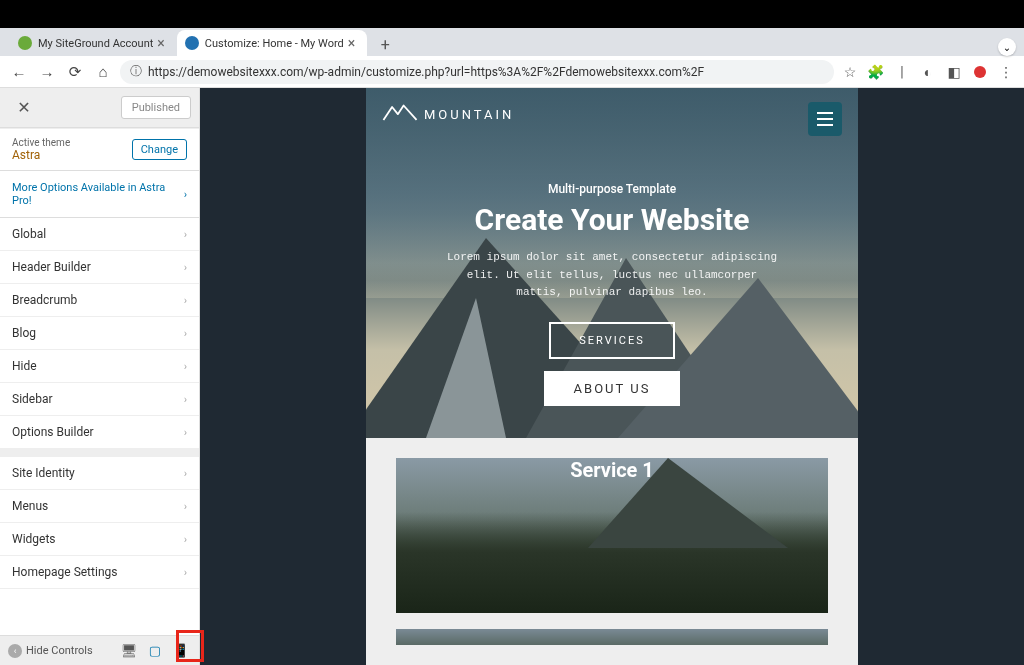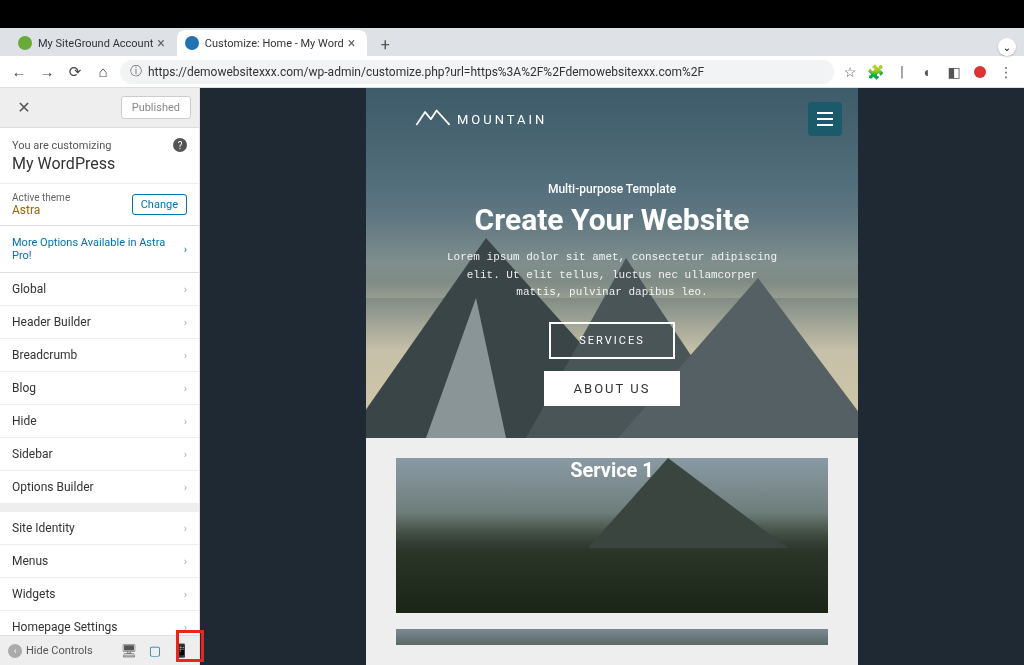--- a/index.html
+++ b/index.html
@@ -63,21 +63,21 @@
 
 .hero { height: 380px; position: relative; display: flex; flex-direction: column; overflow: hidden;
   background: linear-gradient(180deg, #4a6572 0%, #5a7585 30%, #7a8a8a 50%, #6a7a7a 55%, #c5c0a8 75%, #d5c8a8 100%); }
 .sky { position: absolute; top: 0; left: 0; right: 0; height: 60%; background: linear-gradient(180deg, rgba(60,90,105,0.85) 0%, rgba(90,115,125,0.6) 60%, rgba(200,195,170,0.3) 100%); }
 .mountains { position: absolute; bottom: 0; left: 0; right: 0; height: 55%; }
 .mtn1 { position: absolute; bottom: 0; left: -20px; width: 0; height: 0; border-left: 140px solid transparent; border-right: 180px solid transparent; border-bottom: 200px solid #3a4548; }
 .mtn2 { position: absolute; bottom: 0; left: 160px; width: 0; height: 0; border-left: 100px solid transparent; border-right: 120px solid transparent; border-bottom: 180px solid #4a5558; }
 .mtn3 { position: absolute; bottom: 0; right: -20px; width: 0; height: 0; border-left: 140px solid transparent; border-right: 120px solid transparent; border-bottom: 160px solid #556065; }
 .mtn-light { position: absolute; bottom: 0; left: 60px; width: 0; height: 0; border-left: 50px solid transparent; border-right: 30px solid transparent; border-bottom: 140px solid #8a9598; }
 
-.hero-header { display: flex; justify-content: space-between; align-items: center; padding: 14px 16px; position: relative; z-index: 2; margin-left: 33px; }
+.hero-header { display: flex; justify-content: space-between; align-items: flex-start; padding: 14px 16px; position: relative; z-index: 2; }
 .logo { display: flex; align-items: center; gap: 6px; color: #fff; }
 .logo-icon svg { width: 36px; height: 20px; }
 .logo-text { font-size: 13px; letter-spacing: 3px; font-weight: 400; }
 .hamburger { width: 34px; height: 34px; background: #1a5a6a; border-radius: 4px; display: flex; flex-direction: column; align-items: center; justify-content: center; gap: 4px; }
 .hamburger span { width: 16px; height: 2px; background: #fff; }
 
 .hero-content { flex: 1; display: flex; flex-direction: column; align-items: center; justify-content: center; text-align: center; padding: 0 30px; position: relative; z-index: 2; color: #fff; }
 .hero-sub { font-size: 12px; font-weight: 500; margin-bottom: 6px; }
 .hero-title { font-size: 30px; font-weight: bold; margin-bottom: 12px; }
 .hero-desc { font-size: 11px; line-height: 1.6; opacity: 0.9; margin-bottom: 20px; max-width: 340px; font-family: Liberation Mono, monospace; }
@@ -137,27 +137,20 @@
 </div>
 
 <div class="main-area">
 
   <div class="sidebar">
     <div class="sidebar-top">
       <div class="close-x">✕</div>
       <div class="publish-btn">Published</div>
     </div>
 
-    <div class="customize-info">
-      <div class="small">
-        <span>You are customizing</span>
-        <span class="help-icon">?</span>
-      </div>
-      <div class="title">My WordPress</div>
-    </div>
 
     <div class="theme-row">
       <div>
         <div class="label">Active theme</div>
         <div class="name">Astra</div>
       </div>
       <div class="change-btn">Change</div>
     </div>
 
     <div class="more-options">

